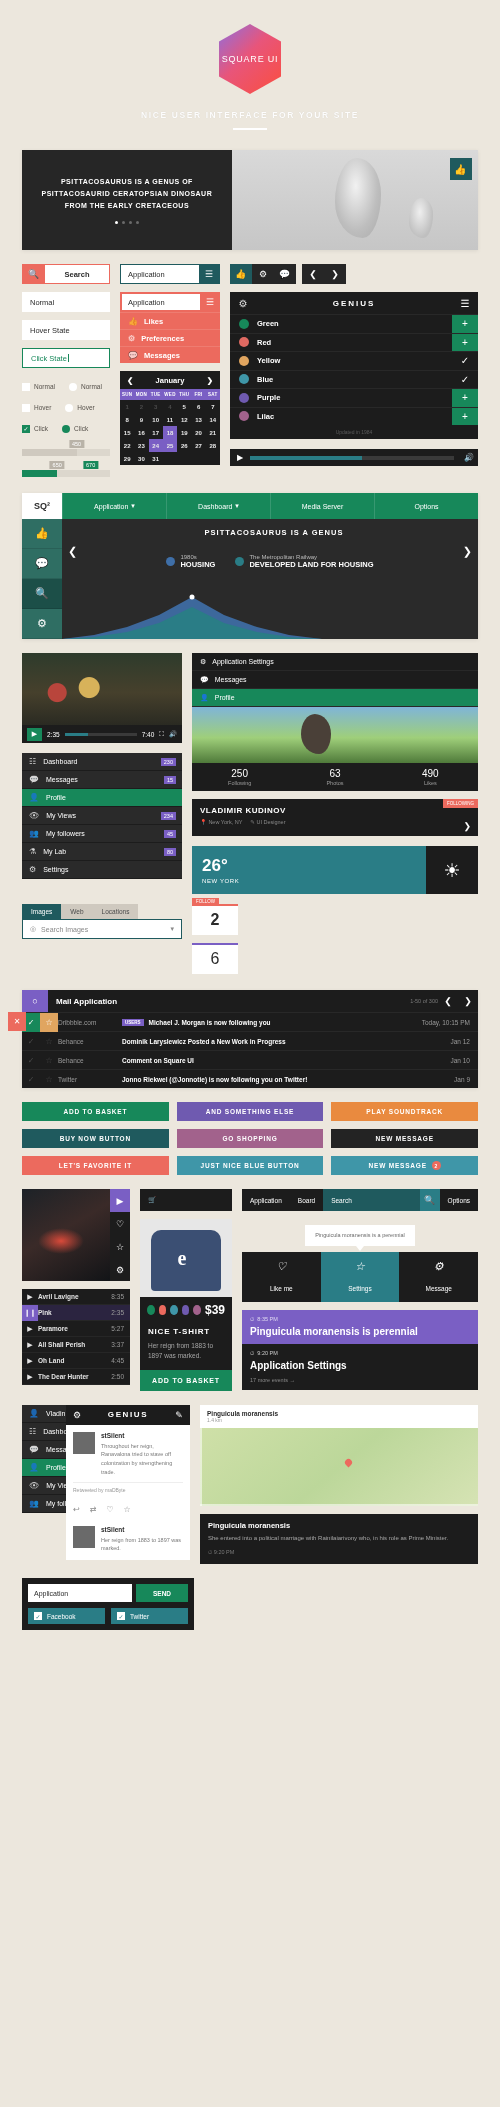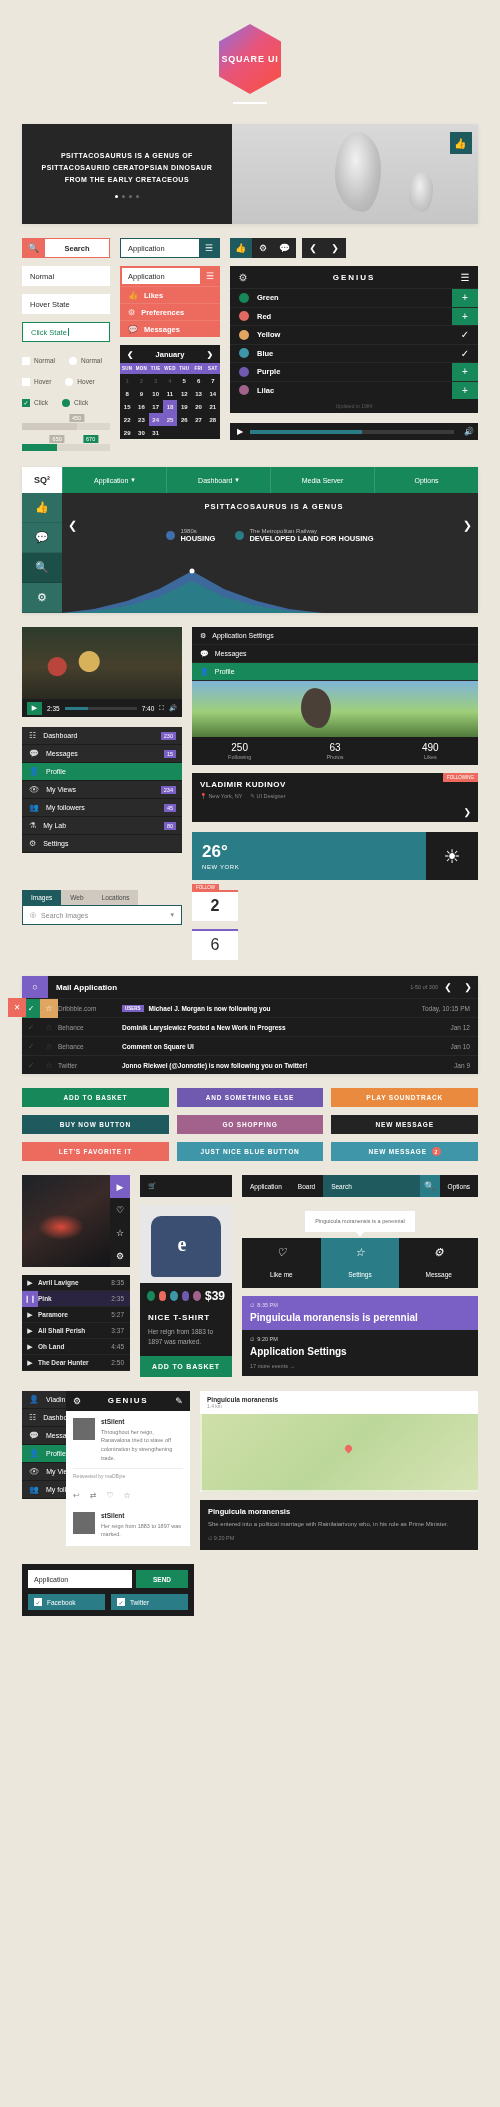--- a/index.html
+++ b/index.html
@@ -14,21 +14,21 @@
   .page { width: 500px; padding: 0 22px; }
 
   
   .hero { text-align: center; padding-top: 24px; }
   .logo-hex {
     width: 62px; height: 70px; margin: 0 auto;
     background: linear-gradient(135deg, #8e6fe0 0%, #e8557a 45%, #fb4e3e 100%);
     clip-path: polygon(50% 0%, 100% 25%, 100% 75%, 50% 100%, 0% 75%, 0% 25%);
     display: flex; align-items: center; justify-content: center;
   }
-  .logo-hex span { color: #fff; font-size: 9px; font-weight: bold; letter-spacing: .8px; }
+  .logo-hex span { color: #fff; font-size: 9px; font-weight: normal; letter-spacing: .8px; }
   .tagline { margin-top: 16px; color: #fdfdfd; font-size: 8.5px; font-weight: bold;
              letter-spacing: 1.6px; text-shadow: 0 0 1px rgba(0,0,0,.12); }
   .rule { width: 34px; height: 2px; background: #fff; margin: 8px auto 0; }
 
   
   .banner { margin-top: 20px; display: flex; height: 100px; position: relative;
             box-shadow: 0 1px 4px rgba(0,0,0,.08); }
   .banner-text { width: 46%; background: #262626; color: #fff; padding: 12px 10px;
                  display: flex; flex-direction: column; align-items: center; justify-content: center; }
   .banner-text p { font-size: 7px; font-weight: bold; line-height: 1.7; letter-spacing: .5px;
@@ -189,21 +189,21 @@
             padding-left: 8px; border-bottom: 1px solid #282828; }
   .pf-row.on { background: #17885a; }
   .pf-img { height: 56px; background: linear-gradient(180deg,#7fb5d8 0%,#9fcf7a 55%,#4f7a3a 100%);
             position: relative; }
   .gor { position: absolute; left: 38%; top: 12%; width: 30px; height: 40px; background: #4a4038;
          border-radius: 46% 54% 40% 60% / 50% 50% 50% 50%; }
   .stats { display: flex; background: #1c1c1c; }
   .stats div { flex: 1; text-align: center; padding: 5px 0; }
   .stats b { display: block; font-size: 10px; font-weight: normal; }
   .stats s { display: block; font-size: 5.5px; color: #9a9a9a; text-decoration: none; margin-top: 1px; }
-  .ucard { background: #1c1c1c; color: #fff; padding: 7px 8px 23px; position: relative; }
+  .ucard { background: #1c1c1c; color: #fff; padding: 7px 8px 11px; position: relative; }
   .ucard .fw { position: absolute; right: 0; top: 0; background: #ec6a5e; color: #fff;
                font-size: 4.5px; padding: 2px 4px; }
   .ucard .nm { font-size: 8px; font-weight: bold; letter-spacing: .5px; }
   .ucard .mt { font-size: 5.5px; color: #8a8a8a; margin-top: 4px; display: flex; gap: 8px; }
   .ucard .ar { position: absolute; right: 7px; bottom: 5px; font-size: 9px; }
 
   .weather { display: flex; background: #2a7d86; color: #fff; height: 48px; align-items: center; }
   .weather .l { flex: 1; padding-left: 10px; }
   .weather .l b { font-size: 17px; font-weight: bold; }
   .weather .l s { display: block; font-size: 6px; text-decoration: none; letter-spacing: .6px; margin-top: 2px; }
@@ -353,20 +353,21 @@
 </style>
 </head>
 <body>
 
 <div class="page">
 
   <div class="hero">
     <div class="logo-hex">
       <span>SQUARE UI</span>
     </div>
+    <div class="tagline">NICE USER INTERFACE FOR YOUR SITE</div>
     <div class="rule"></div>
   </div>
 
   <div class="banner">
     <div class="banner-text">
       <p>PSITTACOSAURUS IS A GENUS OF PSITTACOSAURID CERATOPSIAN DINOSAUR FROM THE EARLY CRETACEOUS</p>
       <div class="dots">
         <i class="on"></i>
         <i></i>
         <i></i>

